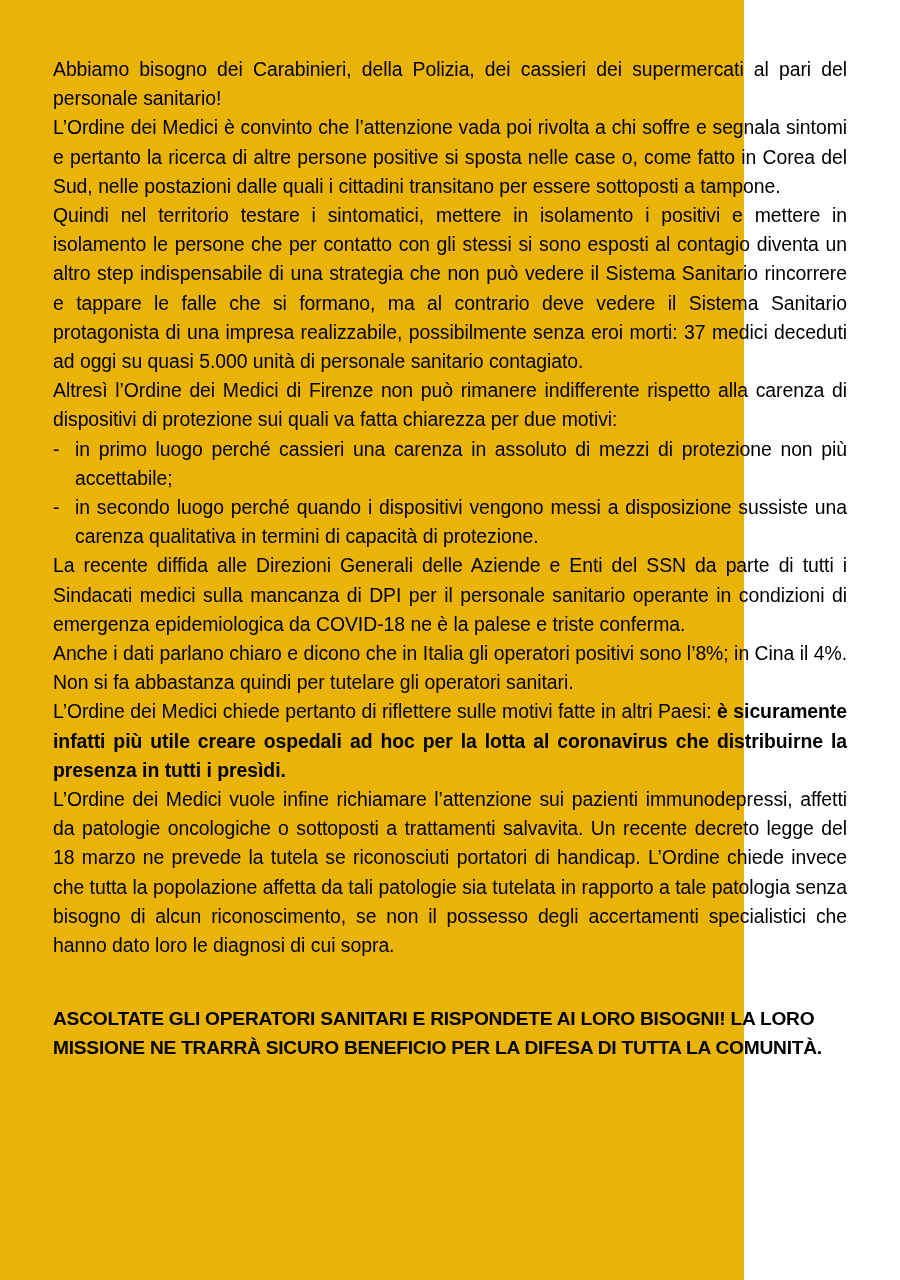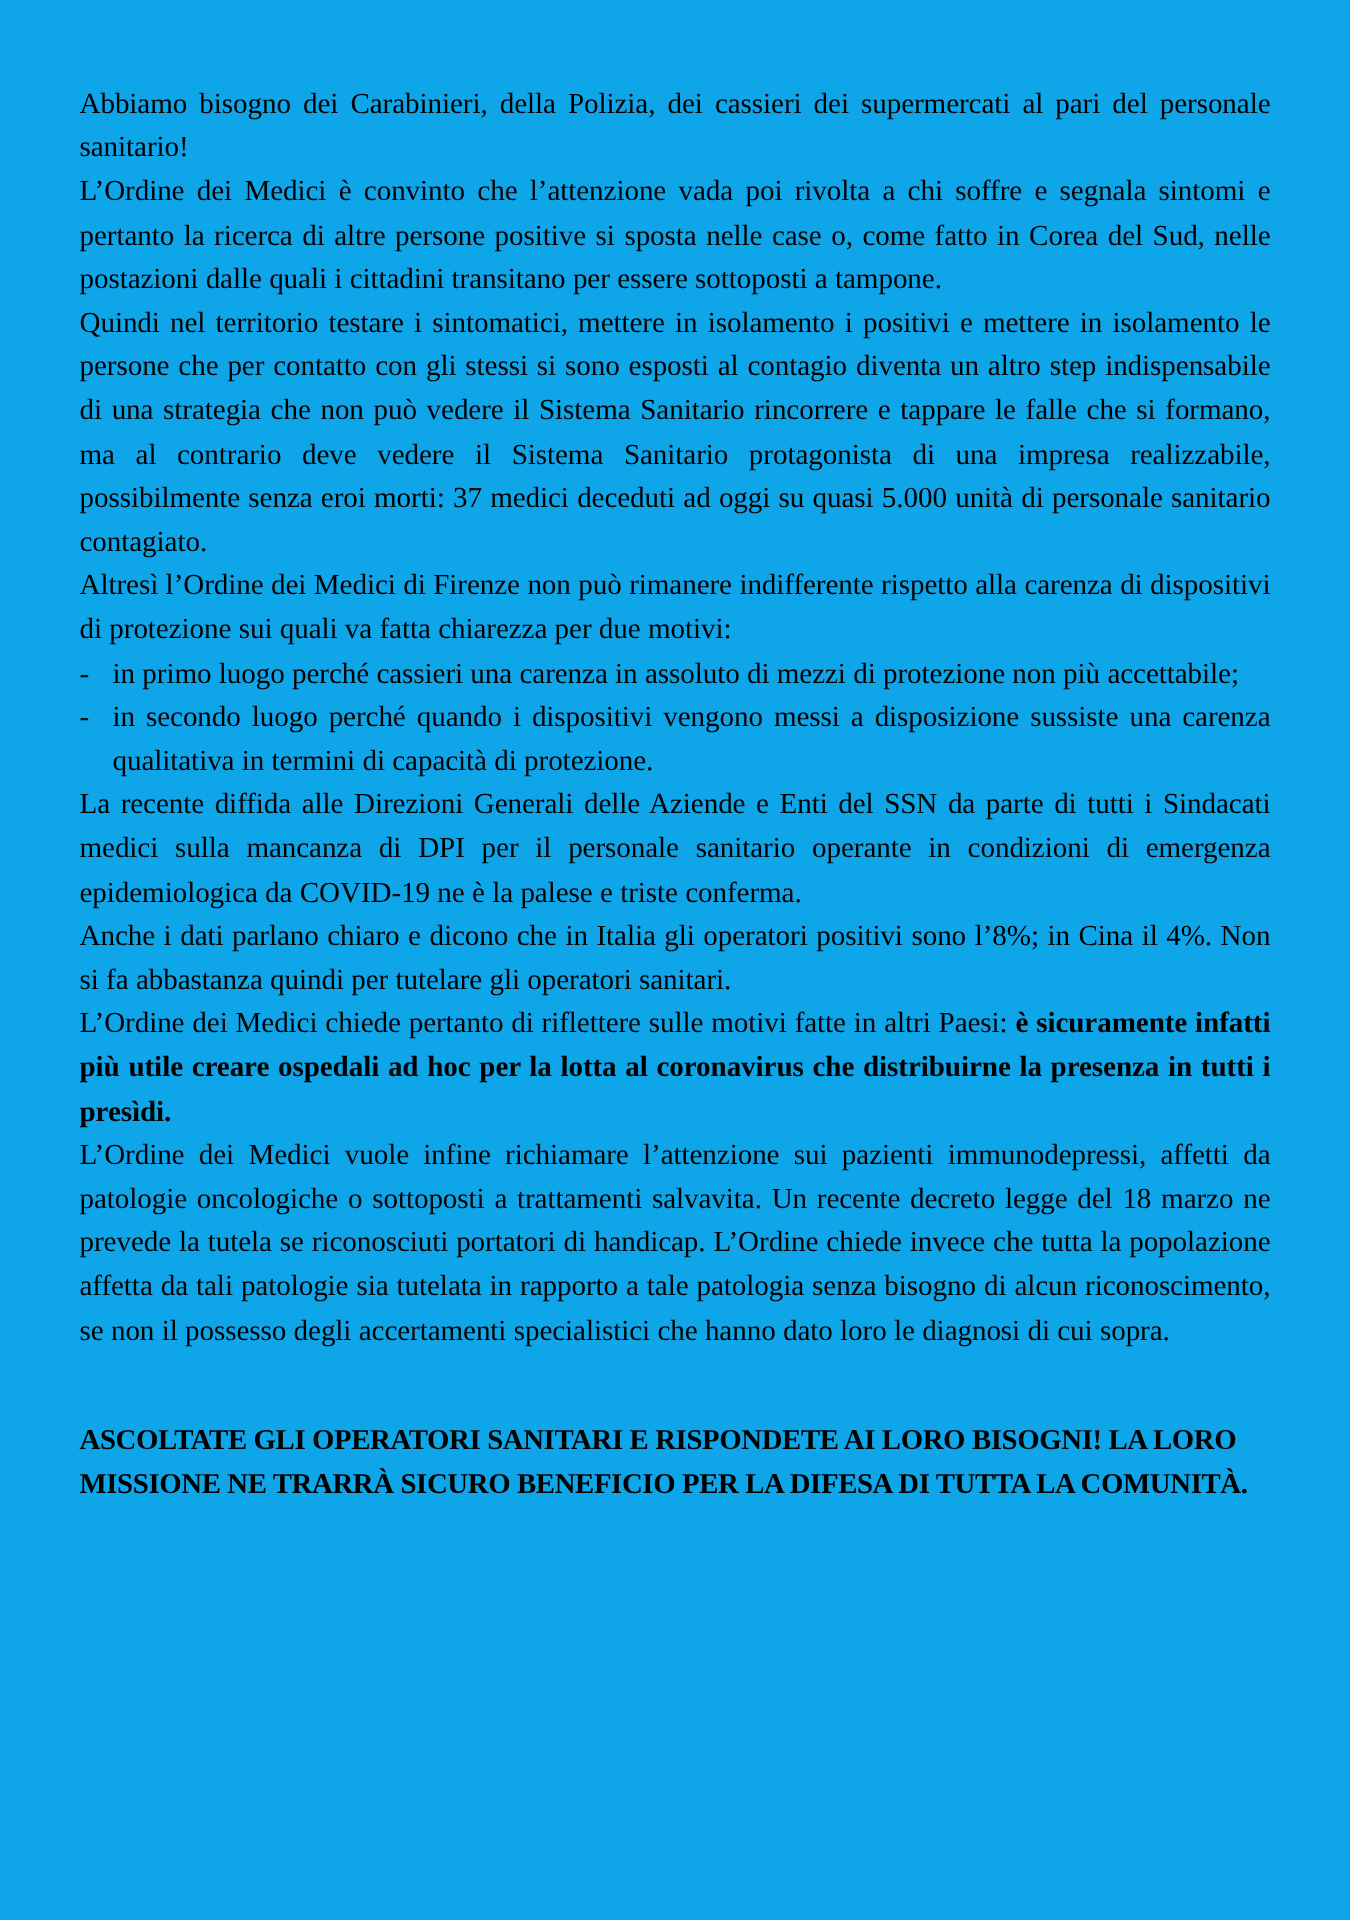--- a/index.html
+++ b/index.html
@@ -9,26 +9,25 @@
   }
   body {
     width: 900px;
     height: 1280px;
     font-family: "Liberation Sans", sans-serif;
     color: #000000;
     overflow: hidden;
   }
   #page {
     position: relative;
-    width: 900px;
+    width: 744px;
     height: 1280px;
-    background: #0ea5e9;
+    background: #eab308;
     box-sizing: border-box;
     padding: 55px 53px 0 53px;
-    font-family: Liberation Serif, serif;
   }
   .body-text {
     width: 794px;
     font-size: 19.4px;
     line-height: 29.2px;
     text-align: justify;
     text-justify: inter-word;
     letter-spacing: -0.05px;
     word-spacing: 0.1px;
   }
@@ -88,21 +87,21 @@
     <div class="bullet-row">
       <span class="bullet-marker">-</span>
       <span class="bullet-body">in primo luogo perché cassieri una carenza in assoluto di mezzi di protezione non più accettabile;</span>
     </div>
 
     <div class="bullet-row">
       <span class="bullet-marker">-</span>
       <span class="bullet-body">in secondo luogo perché quando i dispositivi vengono messi a disposizione sussiste una carenza qualitativa in termini di capacità di protezione.</span>
     </div>
 
-    <p class="para">La recente diffida alle Direzioni Generali delle Aziende e Enti del SSN da parte di tutti i Sindacati medici sulla mancanza di DPI per il personale sanitario operante in condizioni di emergenza epidemiologica da COVID-19 ne è la palese e triste conferma.</p>
+    <p class="para">La recente diffida alle Direzioni Generali delle Aziende e Enti del SSN da parte di tutti i Sindacati medici sulla mancanza di DPI per il personale sanitario operante in condizioni di emergenza epidemiologica da COVID-18 ne è la palese e triste conferma.</p>
 
     <p class="para">Anche i dati parlano chiaro e dicono che in Italia gli operatori positivi sono l’8%; in Cina il 4%. Non si fa abbastanza quindi per tutelare gli operatori sanitari.</p>
 
     <p class="para"><span>L’Ordine dei Medici chiede pertanto di riflettere sulle motivi fatte in altri Paesi: </span><b>è sicuramente infatti più utile creare ospedali ad hoc per la lotta al coronavirus che distribuirne la presenza in tutti i presìdi.</b></p>
 
     <p class="para">L’Ordine dei Medici vuole infine richiamare l’attenzione sui pazienti immunodepressi, affetti da patologie oncologiche o sottoposti a trattamenti salvavita. Un recente decreto legge del 18 marzo ne prevede la tutela se riconosciuti portatori di handicap. L’Ordine chiede invece che tutta la popolazione affetta da tali patologie sia tutelata in rapporto a tale patologia senza bisogno di alcun riconoscimento, se non il possesso degli accertamenti specialistici che hanno dato loro le diagnosi di cui sopra.</p>
 
     <div class="spacer-line"></div>
 
 

